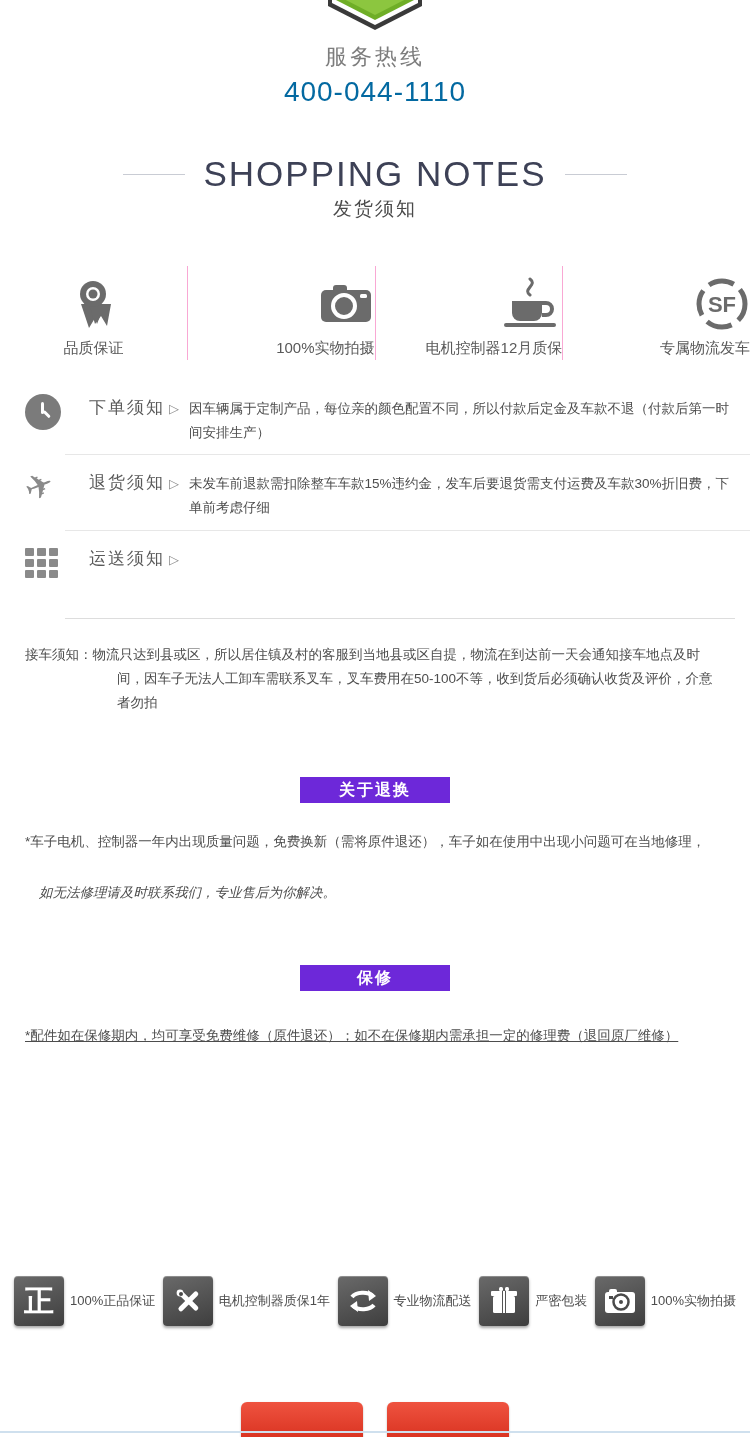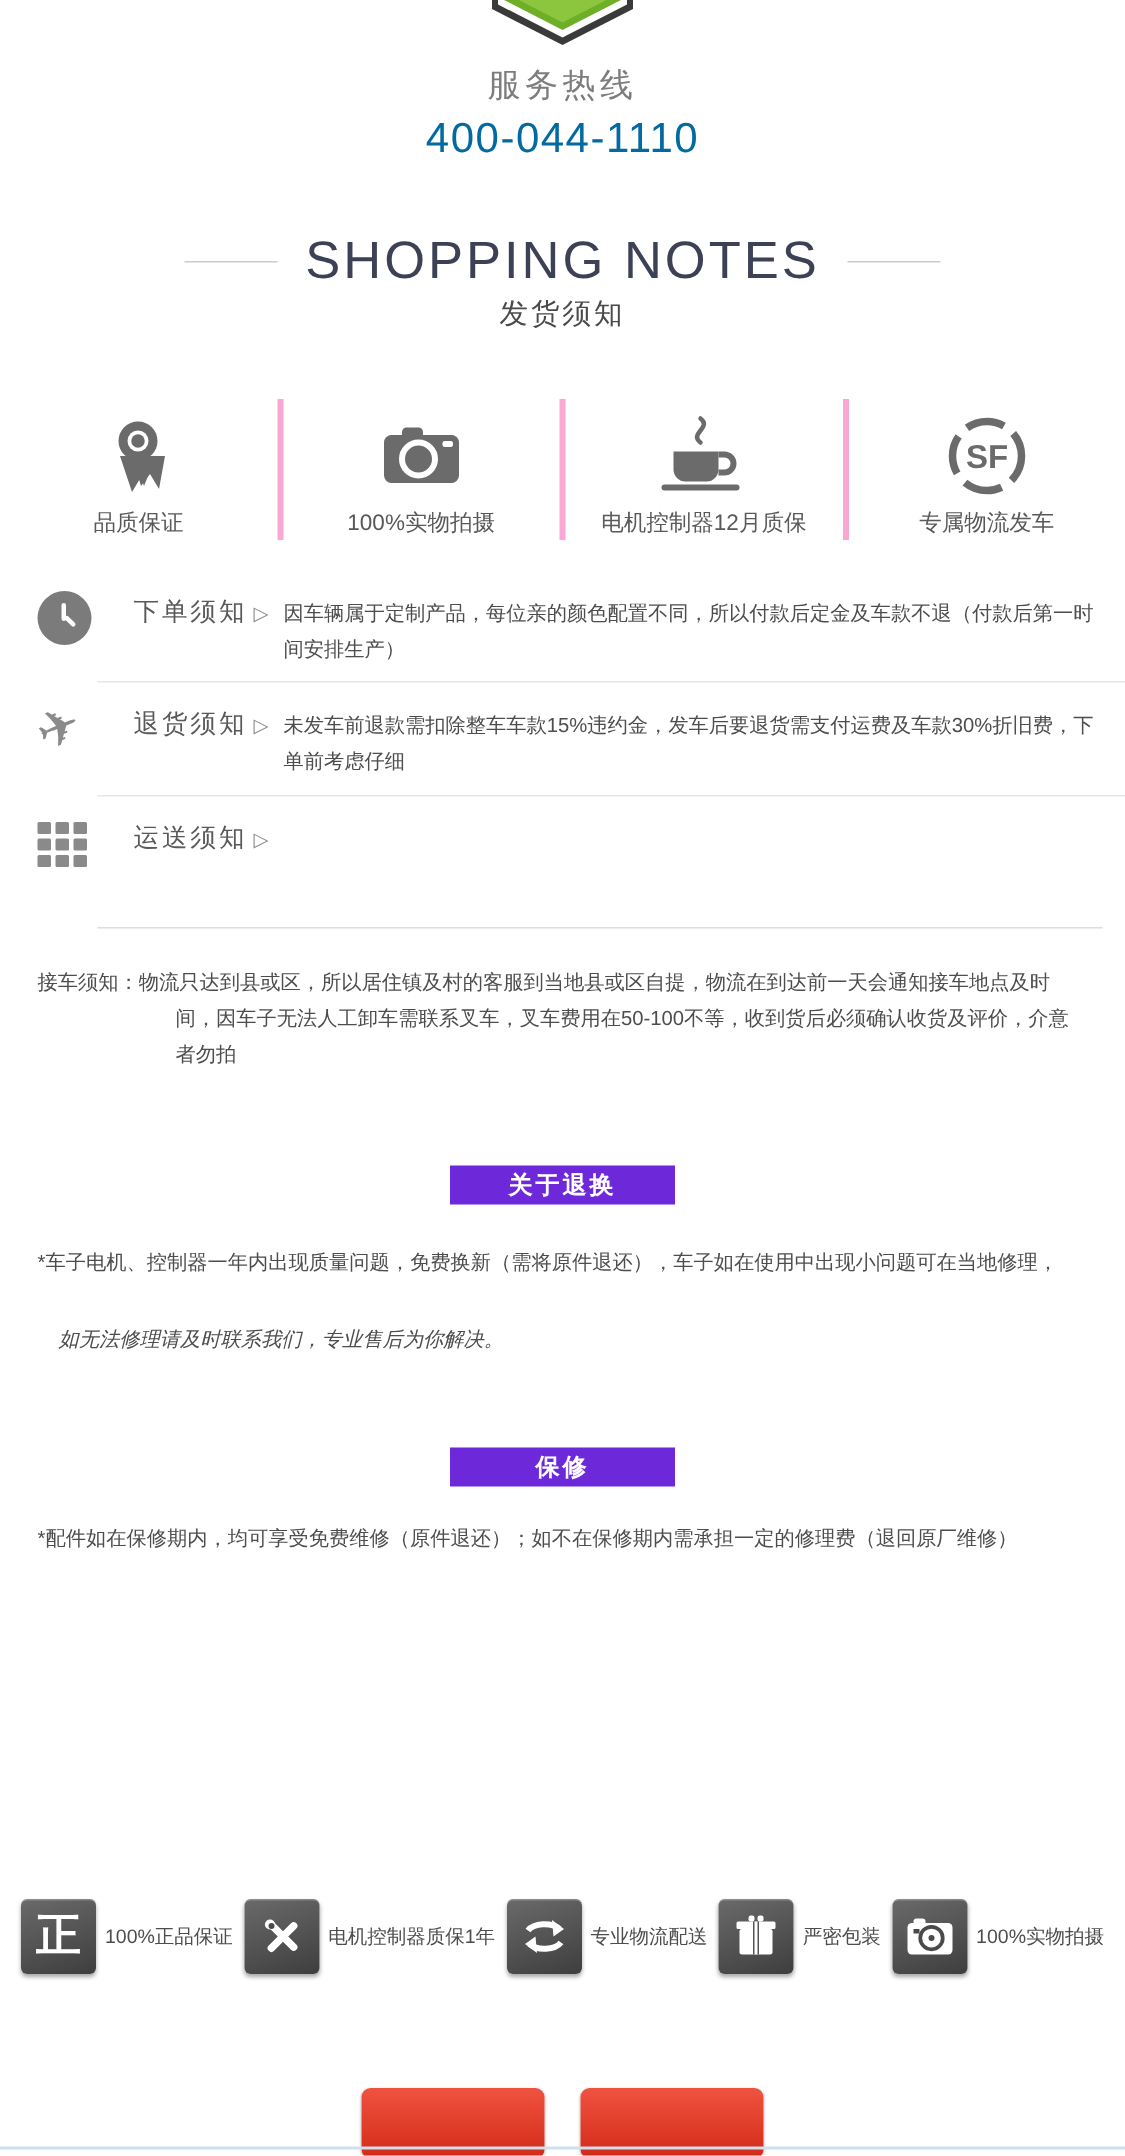--- a/index.html
+++ b/index.html
@@ -15,21 +15,21 @@
   
   .title-block { margin-top:46px; text-align:center; }
   .title-row { display:flex; align-items:center; justify-content:center; gap:18px; }
   .title-line { width:62px; height:1px; background:#c9ccd4; }
   .title-en { font-family:Liberation Sans, sans-serif; font-size:35px; color:#3d4156; letter-spacing:2px; }
   .title-cn { font-size:19px; color:#4a4a4a; letter-spacing:2px; margin-top:2px; }
 
   
   .features { display:flex; margin-top:44px; height:94px; }
   .feature { flex:1; display:flex; flex-direction:column; align-items:center; justify-content:flex-end; padding-bottom:2px; }
-  .feature + .feature { border-left:4px solid #f9a8d4; }
+  .feature + .feature { border-left:1px solid #f9a8d4;align-items:flex-end; }
   .feature-icon { height:58px; display:flex; align-items:center; justify-content:center; }
   .feature-label { font-size:15px; color:#595959; margin-top:6px; white-space:nowrap; }
 
   
   .notices { margin-top:20px; padding-left:25px; }
   .notice-row { display:flex; align-items:flex-start; padding:12px 0 10px 0; }
   .notice-row + .notice-row { border-top:1px solid #e7e7e7; margin-left:40px; padding-left:0; }
   .notice-row + .notice-row .notice-icon { margin-left:-40px; }
   .notice-icon { width:46px; flex:0 0 46px; display:flex; justify-content:flex-start; padding-top:2px; }
   .notice-title { flex:0 0 118px; font-size:17px; color:#595959; letter-spacing:2px; padding-left:18px; padding-top:4px; white-space:nowrap; }
@@ -46,21 +46,21 @@
 
   
   .pickup { margin:24px 25px 0 25px; font-size:13.5px; color:#4d4d4d; line-height:1.8; padding-left:92px; text-indent:-92px; }
 
   
   .banner { width:150px; height:26px; background:#6d28d9; color:#fff; font-size:16px; font-weight:bold; letter-spacing:2px; display:flex; align-items:center; justify-content:center; margin:0 auto; }
   .banner-1 { margin-top:62px; }
   .banner-2 { margin-top:60px; }
   .section-text { margin:28px 25px 0 25px; font-size:13.5px; color:#4d4d4d; line-height:1.7; }
   .section-text p + p { margin-top:28px; padding-left:14px;font-style:italic; }
-  .section-text-2 { margin-top:24px; }
+  .section-text-2 { margin-top:34px;text-decoration:underline; }
 
   
   .services { display:flex; justify-content:space-between; align-items:center; margin:228px 14px 0 14px; }
   .service { display:flex; align-items:center; gap:6px; }
   .service-tile { width:50px; height:50px; border-radius:4px; background:linear-gradient(160deg,#6a6a6a,#3e3e3e); box-shadow:0 2px 3px rgba(0,0,0,.35), inset 0 1px 0 rgba(255,255,255,.25); display:flex; align-items:center; justify-content:center; color:#fff; }
   .service-glyph { font-size:30px; font-weight:bold; color:#fff; line-height:1; }
   .service-label { font-size:13px; color:#4d4d4d; white-space:nowrap; }
 
   
   .buttons { display:flex; justify-content:center; gap:24px; margin-top:76px; }

